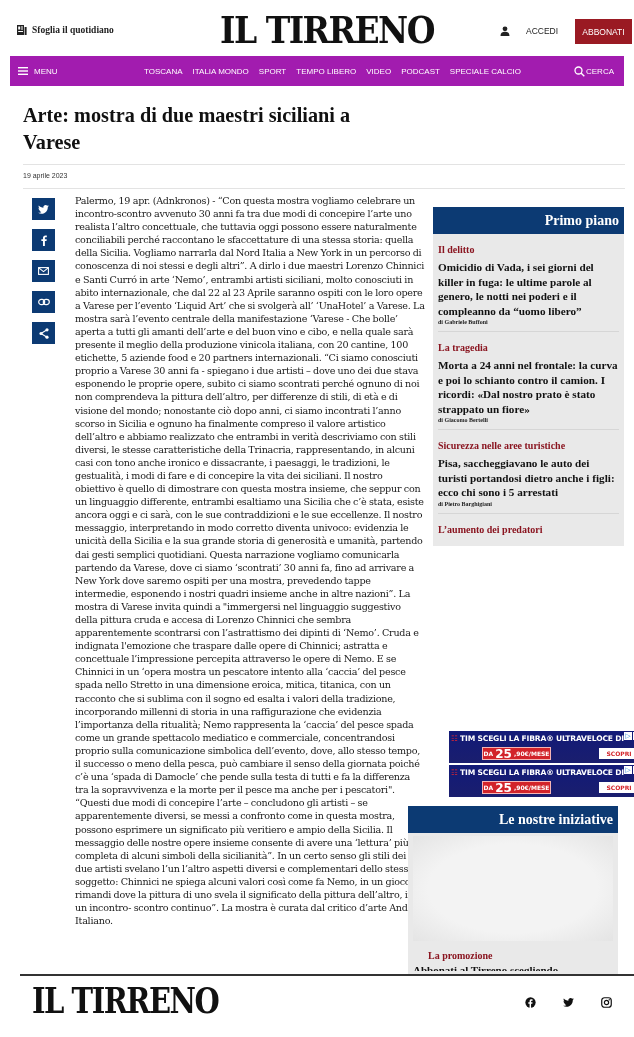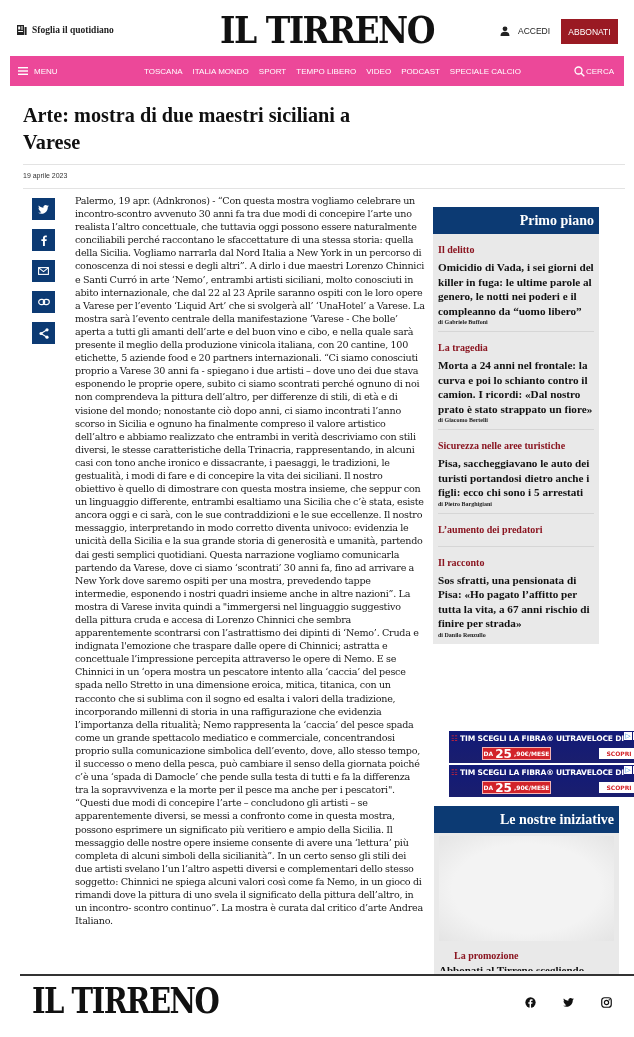--- a/index.html
+++ b/index.html
@@ -4,64 +4,64 @@
 <style>
   * { box-sizing: border-box; margin: 0; padding: 0; }
   html, body { width: 634px; height: 1037px; overflow: hidden; background: #fff; }
   body { font-family: "Liberation Serif", serif; color: #111; position: relative; }
 
   
   .topbar { position: absolute; left: 0; top: 0; width: 634px; height: 56px; }
   .sfoglia { position: absolute; left: 17px; top: 25px; display: flex; align-items: center; gap: 5px; font-size: 9.5px; font-family: "Liberation Serif", serif; font-weight: bold; color: #222; cursor: pointer; }
   .sfoglia .ico { width: 10px; height: 10px; }
   .logo { position: absolute; left: 220px; top: 11px; font-family: "DejaVu Serif", serif; font-weight: 900; font-size: 33px; letter-spacing: -1.5px; color: #111; transform: scaleY(1.15); transform-origin: top left; line-height: 1; }
-  .accedi { position: absolute; left: 500px; top: 26px; display: flex; align-items: flex-start; gap: 8px; font-family: "Liberation Sans", sans-serif; font-size: 8.5px; color: #222; cursor: pointer; }
-  .abbonati { position: absolute; left: 561px; top: 19px; width: 57px; height: 25px; background: #9a1a23; color: #fff; font-family: "Liberation Sans", sans-serif; font-size: 8.5px; display: flex; align-items: center; justify-content: center; cursor: pointer; border: none; }
-
-  
-  .nav { position: absolute; left: 10px; top: 56px; width: 614px; height: 30px; background: #ec4899; display: flex; align-items: center; color: #fff; font-family: "Liberation Sans", sans-serif; font-size: 8px; padding-left: 16px; }
+  .accedi { position: absolute; left: 500px; top: 26px; display: flex; align-items: flex-start; gap: 16px; font-family: "Liberation Sans", sans-serif; font-size: 8.5px; color: #222; cursor: pointer; }
+  .abbonati { position: absolute; left: 575px; top: 19px; width: 57px; height: 25px; background: #9a1a23; color: #fff; font-family: "Liberation Sans", sans-serif; font-size: 8.5px; display: flex; align-items: center; justify-content: center; cursor: pointer; border: none; }
+
+  
+  .nav { position: absolute; left: 10px; top: 56px; width: 614px; height: 30px; background: #a21caf; display: flex; align-items: center; color: #fff; font-family: "Liberation Sans", sans-serif; font-size: 8px; padding-left: 16px; }
   .nav .menu { position: absolute; left: 8px; display: flex; align-items: center; gap: 6px; cursor: pointer; }
   .nav .links { position: absolute; left: 134px; display: flex; gap: 10px; }
   .nav .links span { cursor: pointer; }
   .nav .cerca { position: absolute; right: 10px; display: flex; align-items: center; gap: 1px; cursor: pointer; }
 
   
   .title { position: absolute; left: 23px; top: 101px; width: 400px; font-family: "Liberation Serif", serif; font-weight: bold; font-size: 22px; line-height: 27px; color: #111; transform: scaleX(0.92); transform-origin: left; }
   .rule1 { position: absolute; left: 23px; top: 164px; width: 602px; height: 1px; background: #e3e3e3; }
   .date { position: absolute; left: 23px; top: 172px; font-family: "Liberation Sans", sans-serif; font-size: 7px; color: #333; }
   .rule2 { position: absolute; left: 23px; top: 188px; width: 602px; height: 1px; background: #e3e3e3; }
 
   
   .share { position: absolute; left: 32px; top: 198px; display: flex; flex-direction: column; gap: 9px; }
   .share .btn { width: 23px; height: 22px; background: #0c3a73; display: flex; align-items: center; justify-content: center; cursor: pointer; }
 
   
   .article { position: absolute; left: 75px; top: 194px; width: 350px; font-family: "DejaVu Serif", serif; font-size: 9.6px; line-height: 13.1px; color: #1a1a1a; letter-spacing: -0.25px; word-spacing: -0.3px; }
 
   
-  .side { position: absolute; left: 433px; top: 207px; width: 166px; background: #e9e9e9; }
+  .side { position: absolute; left: 433px; top: 207px; width: 191px; background: #e9e9e9; }
   .side-head { height: 27px; background: #0c3a73; color: #fff; font-family: "Liberation Serif", serif; font-weight: bold; font-size: 14px; display: flex; align-items: center; justify-content: flex-end; padding-right: 5px; }
   .side-item { margin: 0 5px; padding: 10px 0 6px 0; border-bottom: 1px solid #d6d6d6; }
   .side-item:last-child { border-bottom: none; }
   .kicker { font-family: "Liberation Serif", serif; font-weight: bold; font-size: 10px; color: #8a1520; margin-bottom: 5px; }
   .headline { font-family: "Liberation Serif", serif; font-weight: bold; font-size: 11.2px; line-height: 14.5px; color: #111; cursor: pointer; }
   .author { font-family: "Liberation Serif", serif; font-weight: bold; font-size: 6px; color: #222; margin-top: 1px; }
 
   
   .ad { position: absolute; left: 449px; width: 193px; height: 32px; background: linear-gradient(#121a78, #1a1e6e); cursor: pointer; }
   .ad .line1 { position: absolute; left: 2px; top: 3px; font-family: "DejaVu Sans", sans-serif; font-weight: bold; font-size: 7.6px; color: #fff; white-space: nowrap; letter-spacing: -0.2px; }
   .ad .line1 .tim { color: #fff; }
   .ad .line1 .tim b { color: #e3262f; }
   .ad .price { position: absolute; left: 33px; top: 16px; width: 69px; height: 13px; background: #d2232a; border: 1px solid #f5b5b5; color: #fff; font-family: "DejaVu Sans", sans-serif; font-weight: bold; font-size: 6px; display: flex; align-items: center; justify-content: center; gap: 2px; }
   .ad .price .big { font-size: 12px; }
   .ad .scopri { position: absolute; left: 150px; top: 17px; width: 40px; height: 11px; background: #fff; color: #d2232a; font-family: "DejaVu Sans", sans-serif; font-weight: bold; font-size: 6px; display: flex; align-items: center; justify-content: center; }
   .ad .adx { position: absolute; right: 1px; top: 1px; display: flex; gap: 1px; }
   .ad .adx span { width: 8px; height: 8px; background: #fff; color: #2a8ad6; font-size: 7px; line-height: 8px; text-align: center; font-family: "DejaVu Sans", sans-serif; }
 
-  .side2 { position: absolute; left: 434px; top: 806px; width: 185px; height: 168px; background: #e9e9e9; overflow: hidden; }
+  .side2 { position: absolute; left: 408px; top: 806px; width: 210px; height: 168px; background: #e9e9e9; overflow: hidden; }
   .side2 .side-head { height: 27px; }
   .side2 .promo-img { margin: 3px 5px 0 5px; height: 105px; background: radial-gradient(ellipse at center, #f3f3f3 60%, #e4e4e4 100%); }
   .side2 .kicker { margin: 9px 5px 4px 20px; }
   .side2 .cut { margin: 0 5px; font-family: "Liberation Serif", serif; font-weight: bold; font-size: 11px; color: #111; white-space: nowrap; overflow: hidden; height: 6px; line-height: 11px; }
 
   
   .foot-rule { position: absolute; left: 20px; top: 974px; width: 614px; height: 2px; background: #333; }
   .footlogo { position: absolute; left: 32px; top: 984px; font-family: "DejaVu Serif", serif; font-weight: 900; font-size: 29px; letter-spacing: -1.5px; color: #111; transform: scaleY(1.2); transform-origin: top left; line-height: 1; }
   .socials { position: absolute; left: 524px; top: 996px; display: flex; gap: 26px; }
   .socials span { width: 12px; height: 12px; display: flex; align-items: center; justify-content: center; cursor: pointer; }
@@ -173,25 +173,20 @@
     <div class="author">di Giacomo Bertelli</div>
   </div>
   <div class="side-item">
     <div class="kicker">Sicurezza nelle aree turistiche</div>
     <div class="headline">Pisa, saccheggiavano le auto dei turisti portandosi dietro anche i figli: ecco chi sono i 5 arrestati</div>
     <div class="author">di Pietro Barghigiani</div>
   </div>
   <div class="side-item">
     <div class="kicker">L’aumento dei predatori</div>
   </div>
-  <div class="side-item">
-    <div class="kicker">Il racconto</div>
-    <div class="headline">Sos sfratti, una pensionata di Pisa: «Ho pagato l’affitto per tutta la vita, a 67 anni rischio di finire per strada»</div>
-    <div class="author">di Danilo Renzullo</div>
-  </div>
 </div>
 
 <div class="ad" style="top:731px;">
   <div class="line1"><span class="tim"><b>☷</b> <span>TIM</span></span> <span>SCEGLI LA FIBRA® ULTRAVELOCE DI</span></div>
   <div class="adx">
       <span>▷</span>
       <span>✕</span>
     </div>
   <div class="price">
       <span>DA</span>

